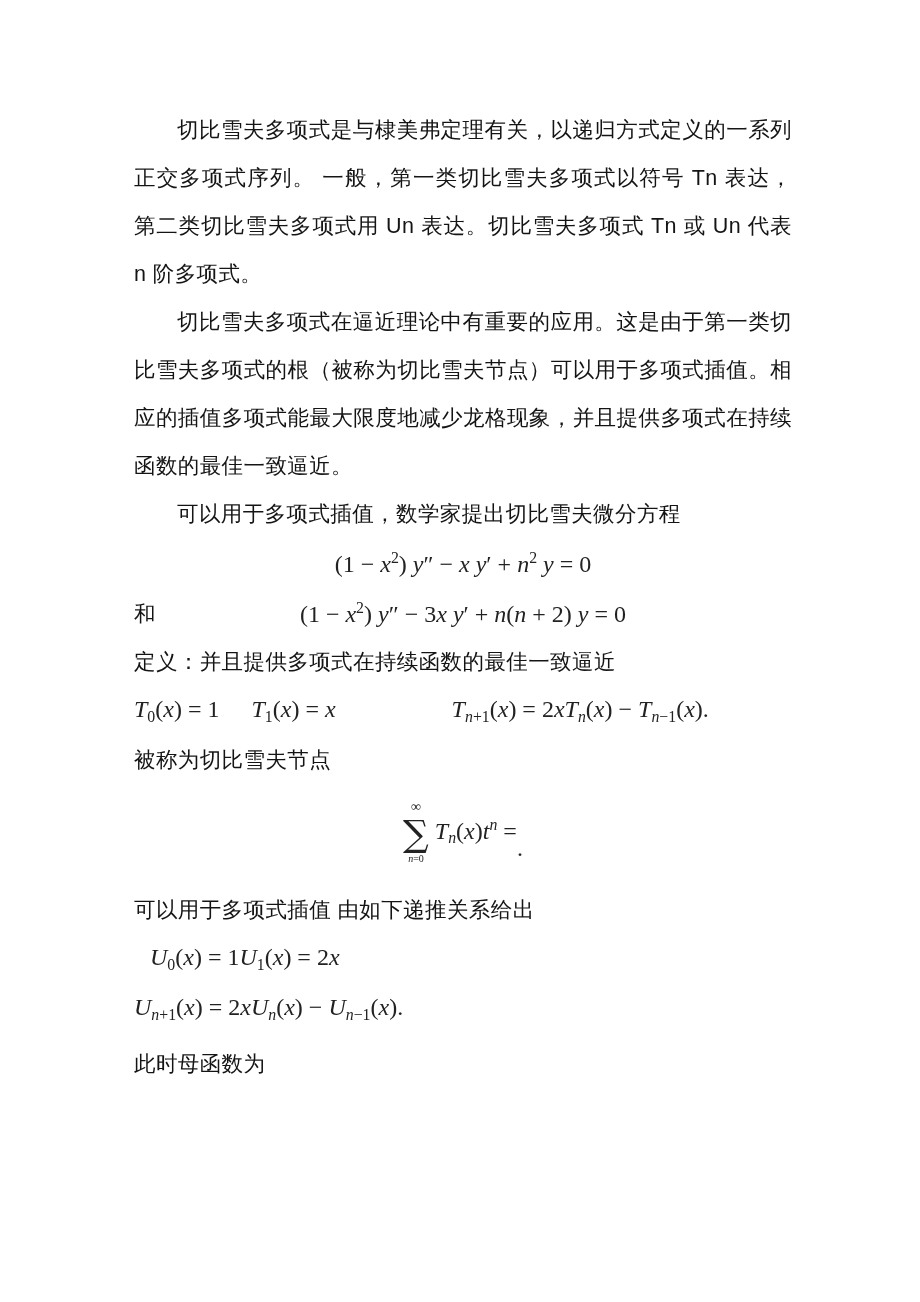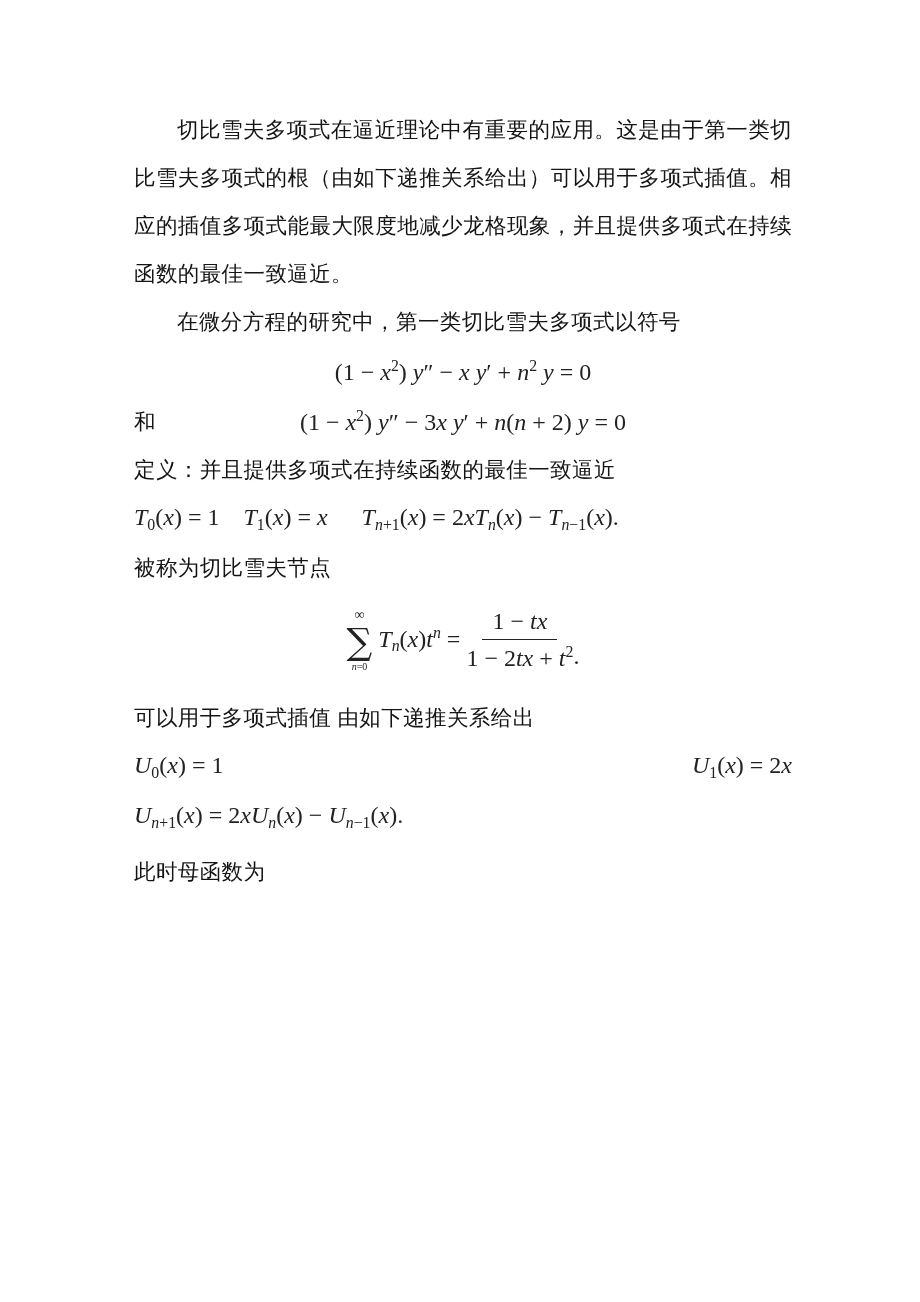--- a/index.html
+++ b/index.html
@@ -23,46 +23,47 @@
   .m-sb,.m-sbi{vertical-align:-0.3em;}
   .m-sp,.m-spi{vertical-align:0.55em;}
   .m-sbi,.m-spi{font-style:italic;}
   
   .and-row{position:relative;}
   .and-row .and-label{
     position:absolute;left:0;top:50%;transform:translateY(-50%);
     font-family:"Liberation Sans",sans-serif;font-size:21.5px;color:#141414;
   }
   
-  .t-row .g1{margin-right:24px;}
-  .t-row .g2{margin-right:34px;}
+  .t-row .g1{margin-right:32px;}
+  .t-row .g2{margin-right:116px;}
   
-  .u-row{justify-content:space-between;}
+  .u-row{margin-left:16px;}
   
   .gen-row{min-height:92px;margin:2px 0 2px 0;}
   .sum{display:inline-flex;flex-direction:column;align-items:center;line-height:1;margin-right:6px;}
   .sum-top{font-size:14px;margin-bottom:2px;}
   .sum-sym{font-size:36px;font-family:"DejaVu Serif","DejaVu Sans",serif;}
   .sum-bot{font-size:10px;margin-top:2px;}
   .frac{display:inline-flex;flex-direction:column;align-items:center;vertical-align:middle;margin-left:6px;}
   .frac-num{border-bottom:1.6px solid #222;padding:0 10px 3px 10px;line-height:1.15;}
   .frac-den{padding-top:3px;line-height:1.15;}
   .period{align-self:flex-end;padding-bottom:16px;}
   .mt8{margin-top:8px;}
   .mt6{margin-top:6px;font-family:Liberation Serif, serif;}
 </style>
 </head>
 <body>
 
 <div class="page">
 
+  <p class="para indent">切比雪夫多项式是与棣美弗定理有关，以递归方式定义的一系列正交多项式序列。 一般，第一类切比雪夫多项式以符号 Tn 表达，第二类切比雪夫多项式用 Un 表达。切比雪夫多项式 Tn 或 Un 代表 n 阶多项式。</p>
 
-  <p class="para indent">切比雪夫多项式在逼近理论中有重要的应用。这是由于第一类切比雪夫多项式的根（由如下递推关系给出）可以用于多项式插值。相应的插值多项式能最大限度地减少龙格现象，并且提供多项式在持续函数的最佳一致逼近。</p>
+  <p class="para indent">切比雪夫多项式在逼近理论中有重要的应用。这是由于第一类切比雪夫多项式的根（被称为切比雪夫节点）可以用于多项式插值。相应的插值多项式能最大限度地减少龙格现象，并且提供多项式在持续函数的最佳一致逼近。</p>
 
-  <p class="para indent">在微分方程的研究中，第一类切比雪夫多项式以符号</p>
+  <p class="para indent">可以用于多项式插值，数学家提出切比雪夫微分方程</p>
 
   <div class="frow center">
     <span class="mathline"><span class="m-r">(1 − </span><span class="m-i">x</span><span class="m-sp">2</span><span class="m-r">) </span><span class="m-i">y</span><span class="m-r">″ − </span><span class="m-i">x</span><span class="m-r"> </span><span class="m-i">y</span><span class="m-r">′ + </span><span class="m-i">n</span><span class="m-sp">2</span><span class="m-r"> </span><span class="m-i">y</span><span class="m-r"> = 0</span></span>
   </div>
 
   <div class="frow center and-row">
     <span class="and-label">和</span>
     <span class="mathline"><span class="m-r">(1 − </span><span class="m-i">x</span><span class="m-sp">2</span><span class="m-r">) </span><span class="m-i">y</span><span class="m-r">″ − 3</span><span class="m-i">x</span><span class="m-r"> </span><span class="m-i">y</span><span class="m-r">′ + </span><span class="m-i">n</span><span class="m-r">(</span><span class="m-i">n</span><span class="m-r"> + 2) </span><span class="m-i">y</span><span class="m-r"> = 0</span></span>
   </div>
 
@@ -77,24 +78,20 @@
 
   <p class="para">被称为切比雪夫节点</p>
 
   <div class="frow center gen-row">
     <span class="sum">
       <span class="sum-top">∞</span>
       <span class="sum-sym">∑</span>
       <span class="sum-bot mathline"><span class="m-i">n</span><span class="m-r">=0</span></span>
     </span>
     <span class="mathline"><span class="m-i">T</span><span class="m-sbi">n</span><span class="m-r">(</span><span class="m-i">x</span><span class="m-r">)</span><span class="m-i">t</span><span class="m-spi">n</span><span class="m-r"> = </span></span>
-    <span class="frac">
-      <span class="frac-num mathline"><span class="m-r">1 − </span><span class="m-i">tx</span></span>
-      <span class="frac-den mathline"><span class="m-r">1 − 2</span><span class="m-i">tx</span><span class="m-r"> + </span><span class="m-i">t</span><span class="m-sp">2</span></span>
-    </span>
     <span class="period">.</span>
   </div>
 
   <p class="para mt8">可以用于多项式插值 由如下递推关系给出</p>
 
   <div class="frow u-row">
     <span class="mathline"><span class="m-i">U</span><span class="m-sb">0</span><span class="m-r">(</span><span class="m-i">x</span><span class="m-r">) = 1</span></span>
     <span class="mathline"><span class="m-i">U</span><span class="m-sb">1</span><span class="m-r">(</span><span class="m-i">x</span><span class="m-r">) = 2</span><span class="m-i">x</span></span>
   </div>
 

